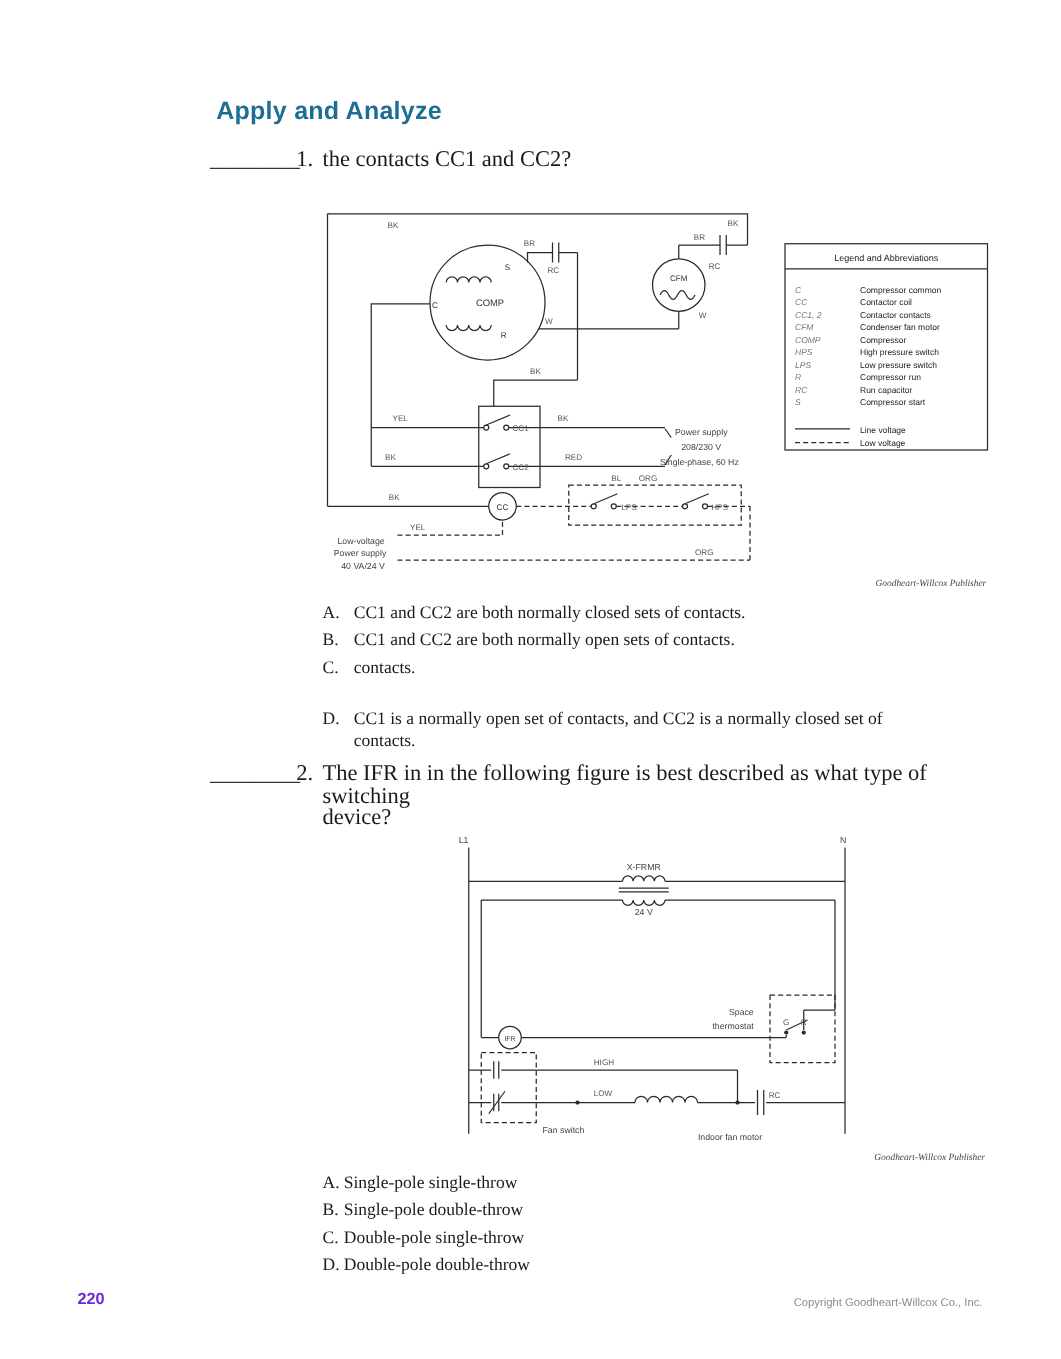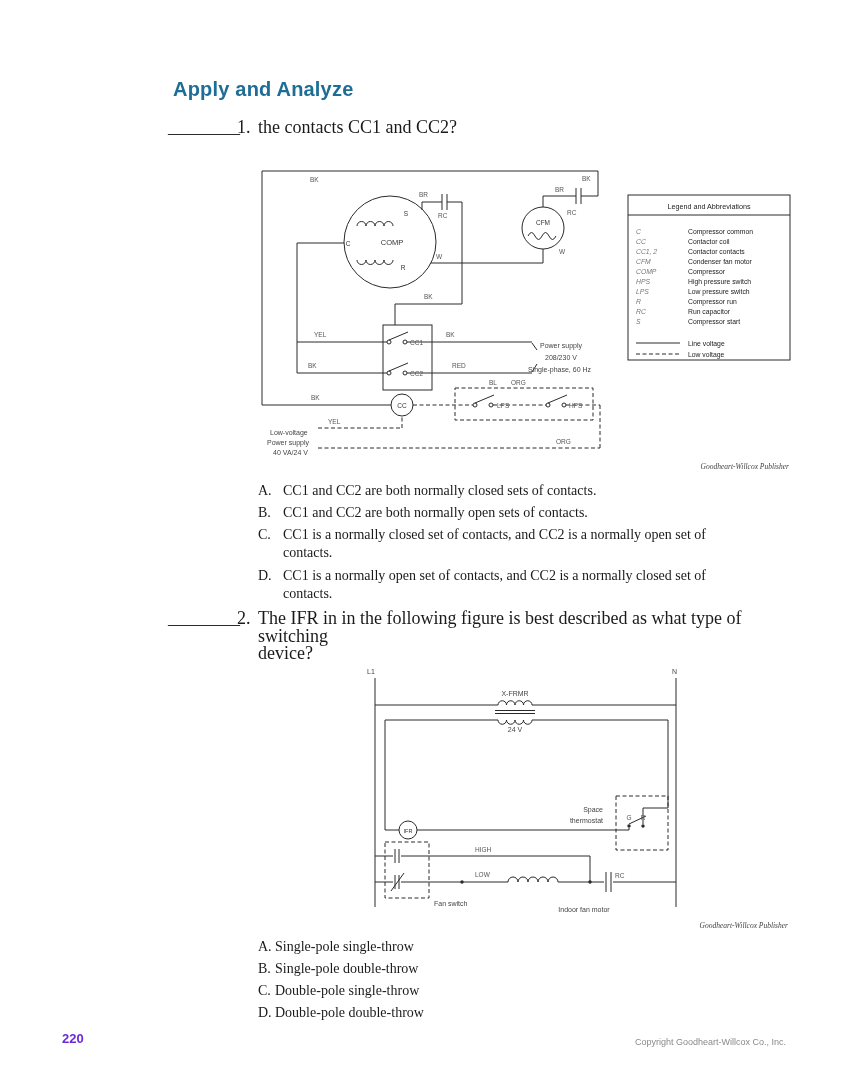--- a/index.html
+++ b/index.html
@@ -202,21 +202,20 @@
   </div>
   <div class="opt" style="top:504px;">
     <span class="letter">B.</span>
     <div class="otext">
         <div>CC1 and CC2 are both normally open sets of contacts.</div>
       </div>
   </div>
   <div class="opt" style="top:526px;">
     <span class="letter">C.</span>
     <div class="otext">
-      <div>CC1 is a normally closed set of contacts, and CC2 is a normally open set of</div>
       <div>contacts.</div>
     </div>
   </div>
   <div class="opt" style="top:567px;">
     <span class="letter">D.</span>
     <div class="otext">
       <div>CC1 is a normally open set of contacts, and CC2 is a normally closed set of</div>
       <div>contacts.</div>
     </div>
   </div>

